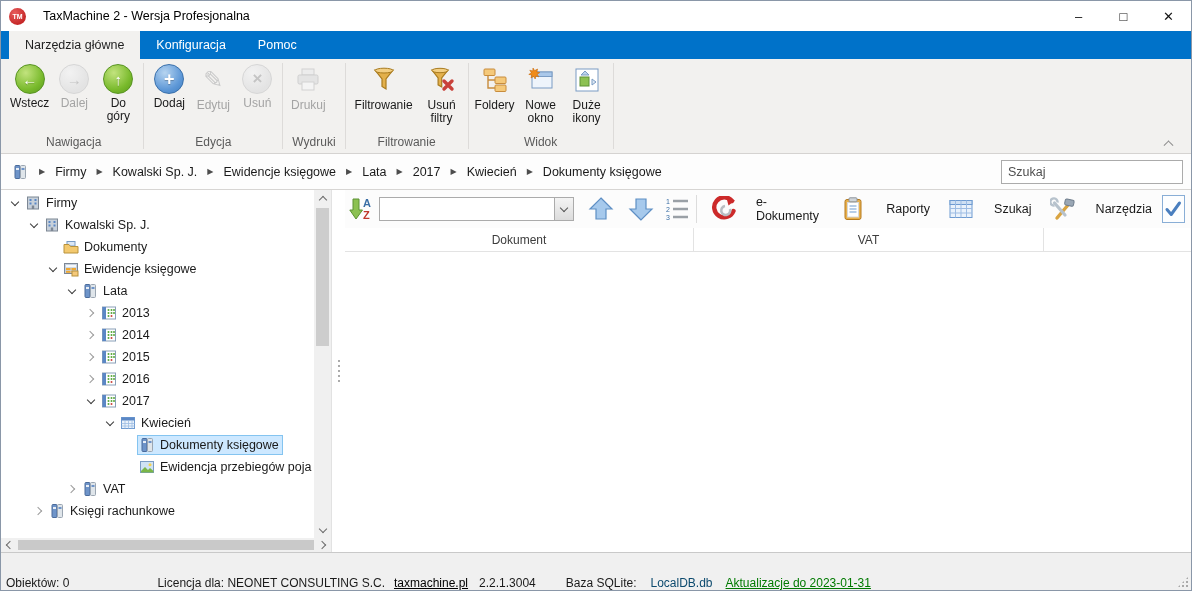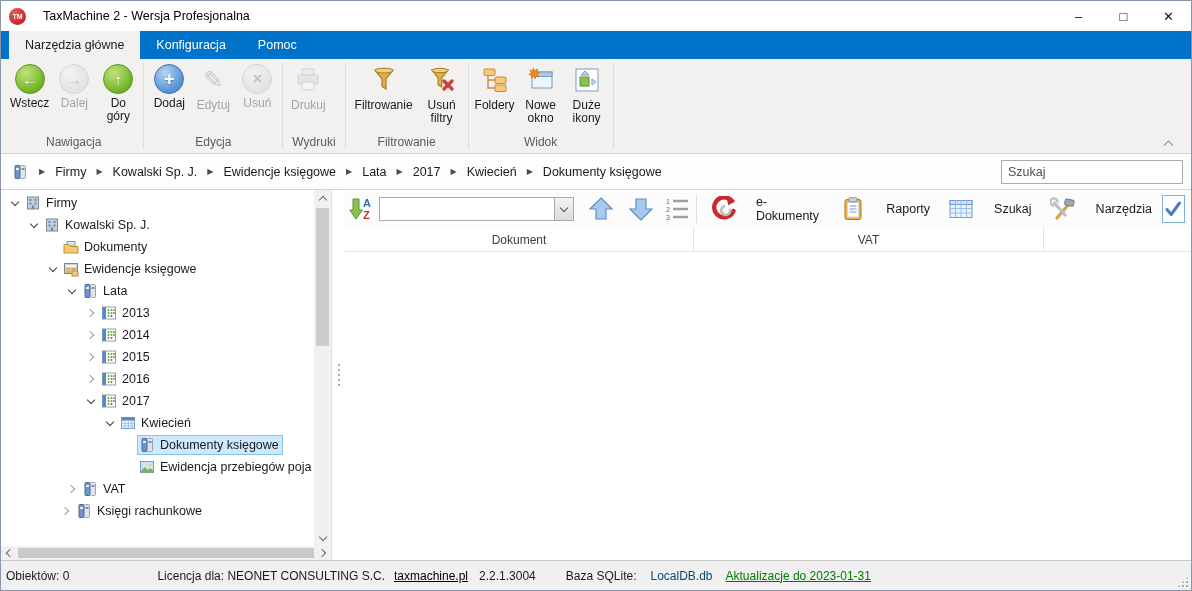--- a/index.html
+++ b/index.html
@@ -92,21 +92,21 @@
   .tbbtn .tbl { font-size:12.5px; color:#1a1a1a; }
   .checkbtn { width:28px; height:28px; border:1px solid #89aed6; background:#fdfeff; display:flex; align-items:center; justify-content:center; margin-left:2px; }
 
   
   .theader { height:24px; display:flex; border-bottom:1px solid #e3e3e3; background:#fff; flex:0 0 auto; font-size:12px; color:#3d3d3d; }
   .thcell { display:flex; align-items:center; justify-content:center; border-right:1px solid #e3e3e3; }
   .thcell.c0 { width:349px; } .thcell.c1 { width:350px; } .thcell.c2 { flex:1; border-right:0; }
   .tbody { flex:1; background:#fff; }
 
   
-  .statusbar { height:30px; background:#f0f0f0; border-top:1px solid #c9c9c9; display:flex; align-items:center; font-size:12px; color:#1a1a1a; flex:0 0 auto; position:relative; }
+  .statusbar { height:38px; background:#f0f0f0; border-top:1px solid #c9c9c9; display:flex; align-items:flex-end; font-size:12px; color:#1a1a1a; flex:0 0 auto; position:relative; }
   .sb-obj { margin-left:5px; }
   .sb-lic { margin-left:88px; }
   .sb-link { margin-left:9px; color:#000000; text-decoration:underline; cursor:pointer; }
   .sb-ver { margin-left:11px; }
   .sb-db { margin-left:30px; }
   .sb-dbval { color:#0c4a6e;padding-left:14px; }
   .sb-upd { margin-left:13px; color:#007a00; text-decoration:underline; cursor:pointer; }
   .grip { position:absolute; right:2px; bottom:2px; width:12px; height:12px;
     background-image:radial-gradient(circle, #a9a9a9 1px, transparent 1.2px);
     background-size:4px 4px; clip-path:polygon(100% 0, 100% 100%, 0 100%); }
@@ -531,21 +531,21 @@
                     <rect x="3" y="1.5" width="5" height="13" rx="1" fill="#6e94c9" stroke="#4a6b9b"></rect>
                     <rect x="8.5" y="1.5" width="5" height="13" rx="1" fill="#dfe5ea" stroke="#9aa5b1"></rect>
                     <rect x="4" y="4" width="3" height="2" fill="#e8eef6"></rect>
                     <rect x="9.5" y="4" width="3" height="2" fill="#6e94c9"></rect>
                   </svg>
                 </span>
             <span class="tlabel">VAT</span>
               </span>
           </div>
 
-          <div class="trow" style="padding-left:57px">
+          <div class="trow" style="padding-left:30px">
             <span class="chev col"></span>
             <span class="row-core">
                 <span class="ticon">
                   <svg width="16" height="16" viewBox="0 0 16 16">
                     <rect x="3" y="1.5" width="5" height="13" rx="1" fill="#6e94c9" stroke="#4a6b9b"></rect>
                     <rect x="8.5" y="1.5" width="5" height="13" rx="1" fill="#dfe5ea" stroke="#9aa5b1"></rect>
                     <rect x="4" y="4" width="3" height="2" fill="#e8eef6"></rect>
                     <rect x="9.5" y="4" width="3" height="2" fill="#6e94c9"></rect>
                   </svg>
                 </span>

